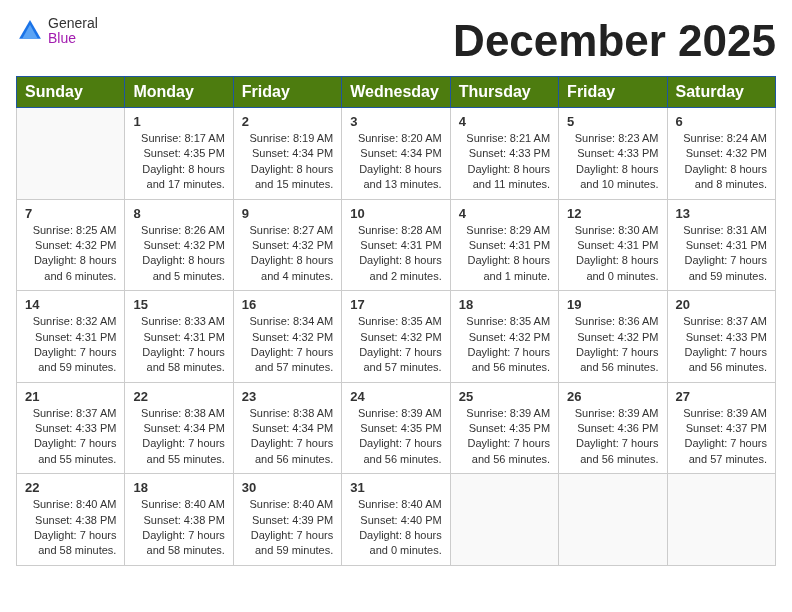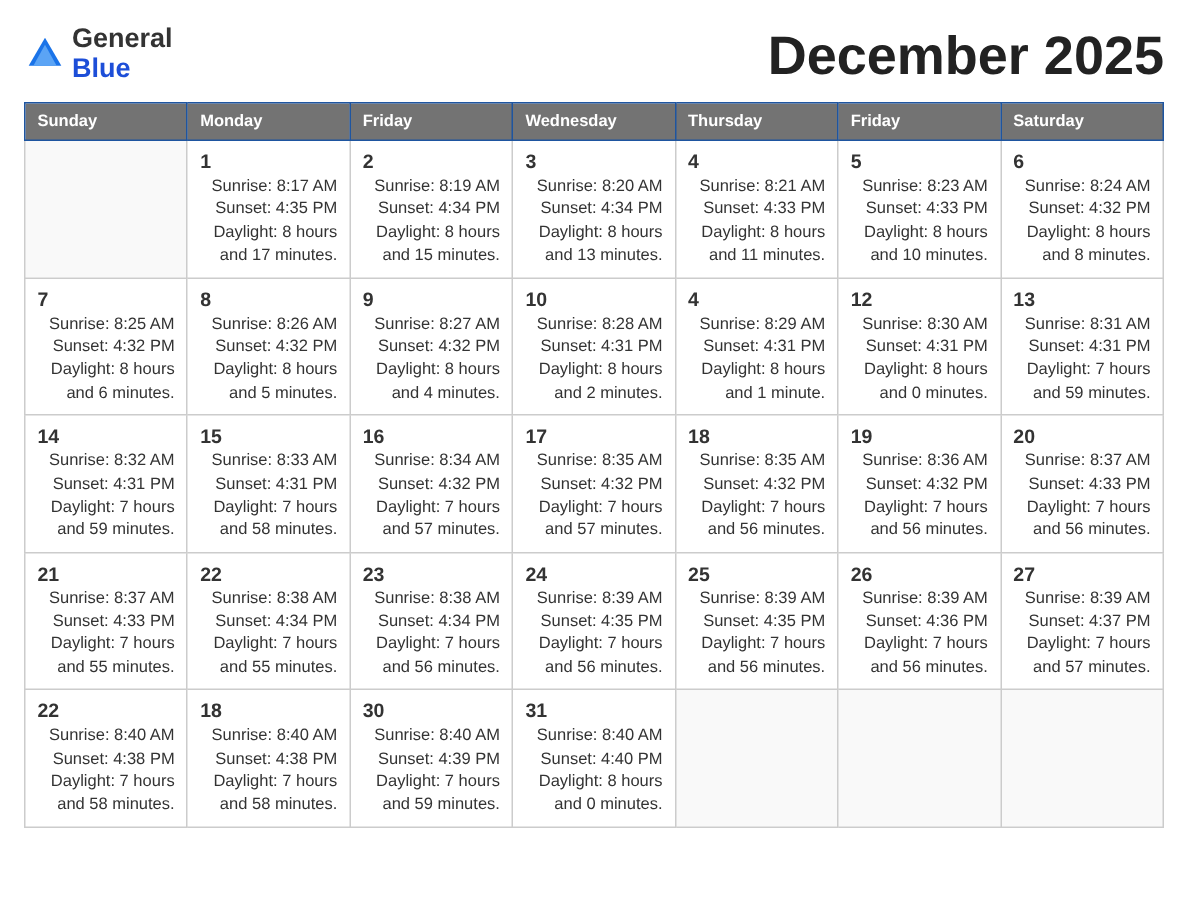--- a/index.html
+++ b/index.html
@@ -15,52 +15,52 @@
       justify-content: space-between;
       align-items: flex-start;
       margin-bottom: 10px;
     }
     .logo {
       display: flex;
       align-items: center;
       gap: 4px;
     }
     .logo-text {
-      font-size: 18px;
-      font-weight: bold;
+      font-size: 14px;
+      font-weight: normal;
       line-height: 1.1;
     }
     .logo-general { color: #333; }
-    .logo-blue { color: #1d4ed8; }
+    .logo-blue { color: #a21caf; }
     .logo-icon {
       width: 28px;
       height: 28px;
     }
     .title-block {
       text-align: right;
     }
     .month-title {
-      font-size: 36px;
+      font-size: 44px;
       font-weight: bold;
       color: #222;
       margin-left: 12px;
     }
     .location {
       font-size: 15px;
       color: #444;
     }
     .calendar {
       width: 100%;
       border-collapse: collapse;
       border: 1px solid #ccc;
     }
     .calendar th {
-      background-color: #737373;
+      background-color: #4d7c0f;
       color: #fff;
-      font-size: 11px;
+      font-size: 16px;
       font-weight: bold;
       padding: 6px 8px;
       text-align: left;
       border: 1px solid #1e55a0;
     }
     .calendar td {
       vertical-align: top;
       padding: 6px 8px;
       border: 1px solid #ccc;
       font-size: 11px;

